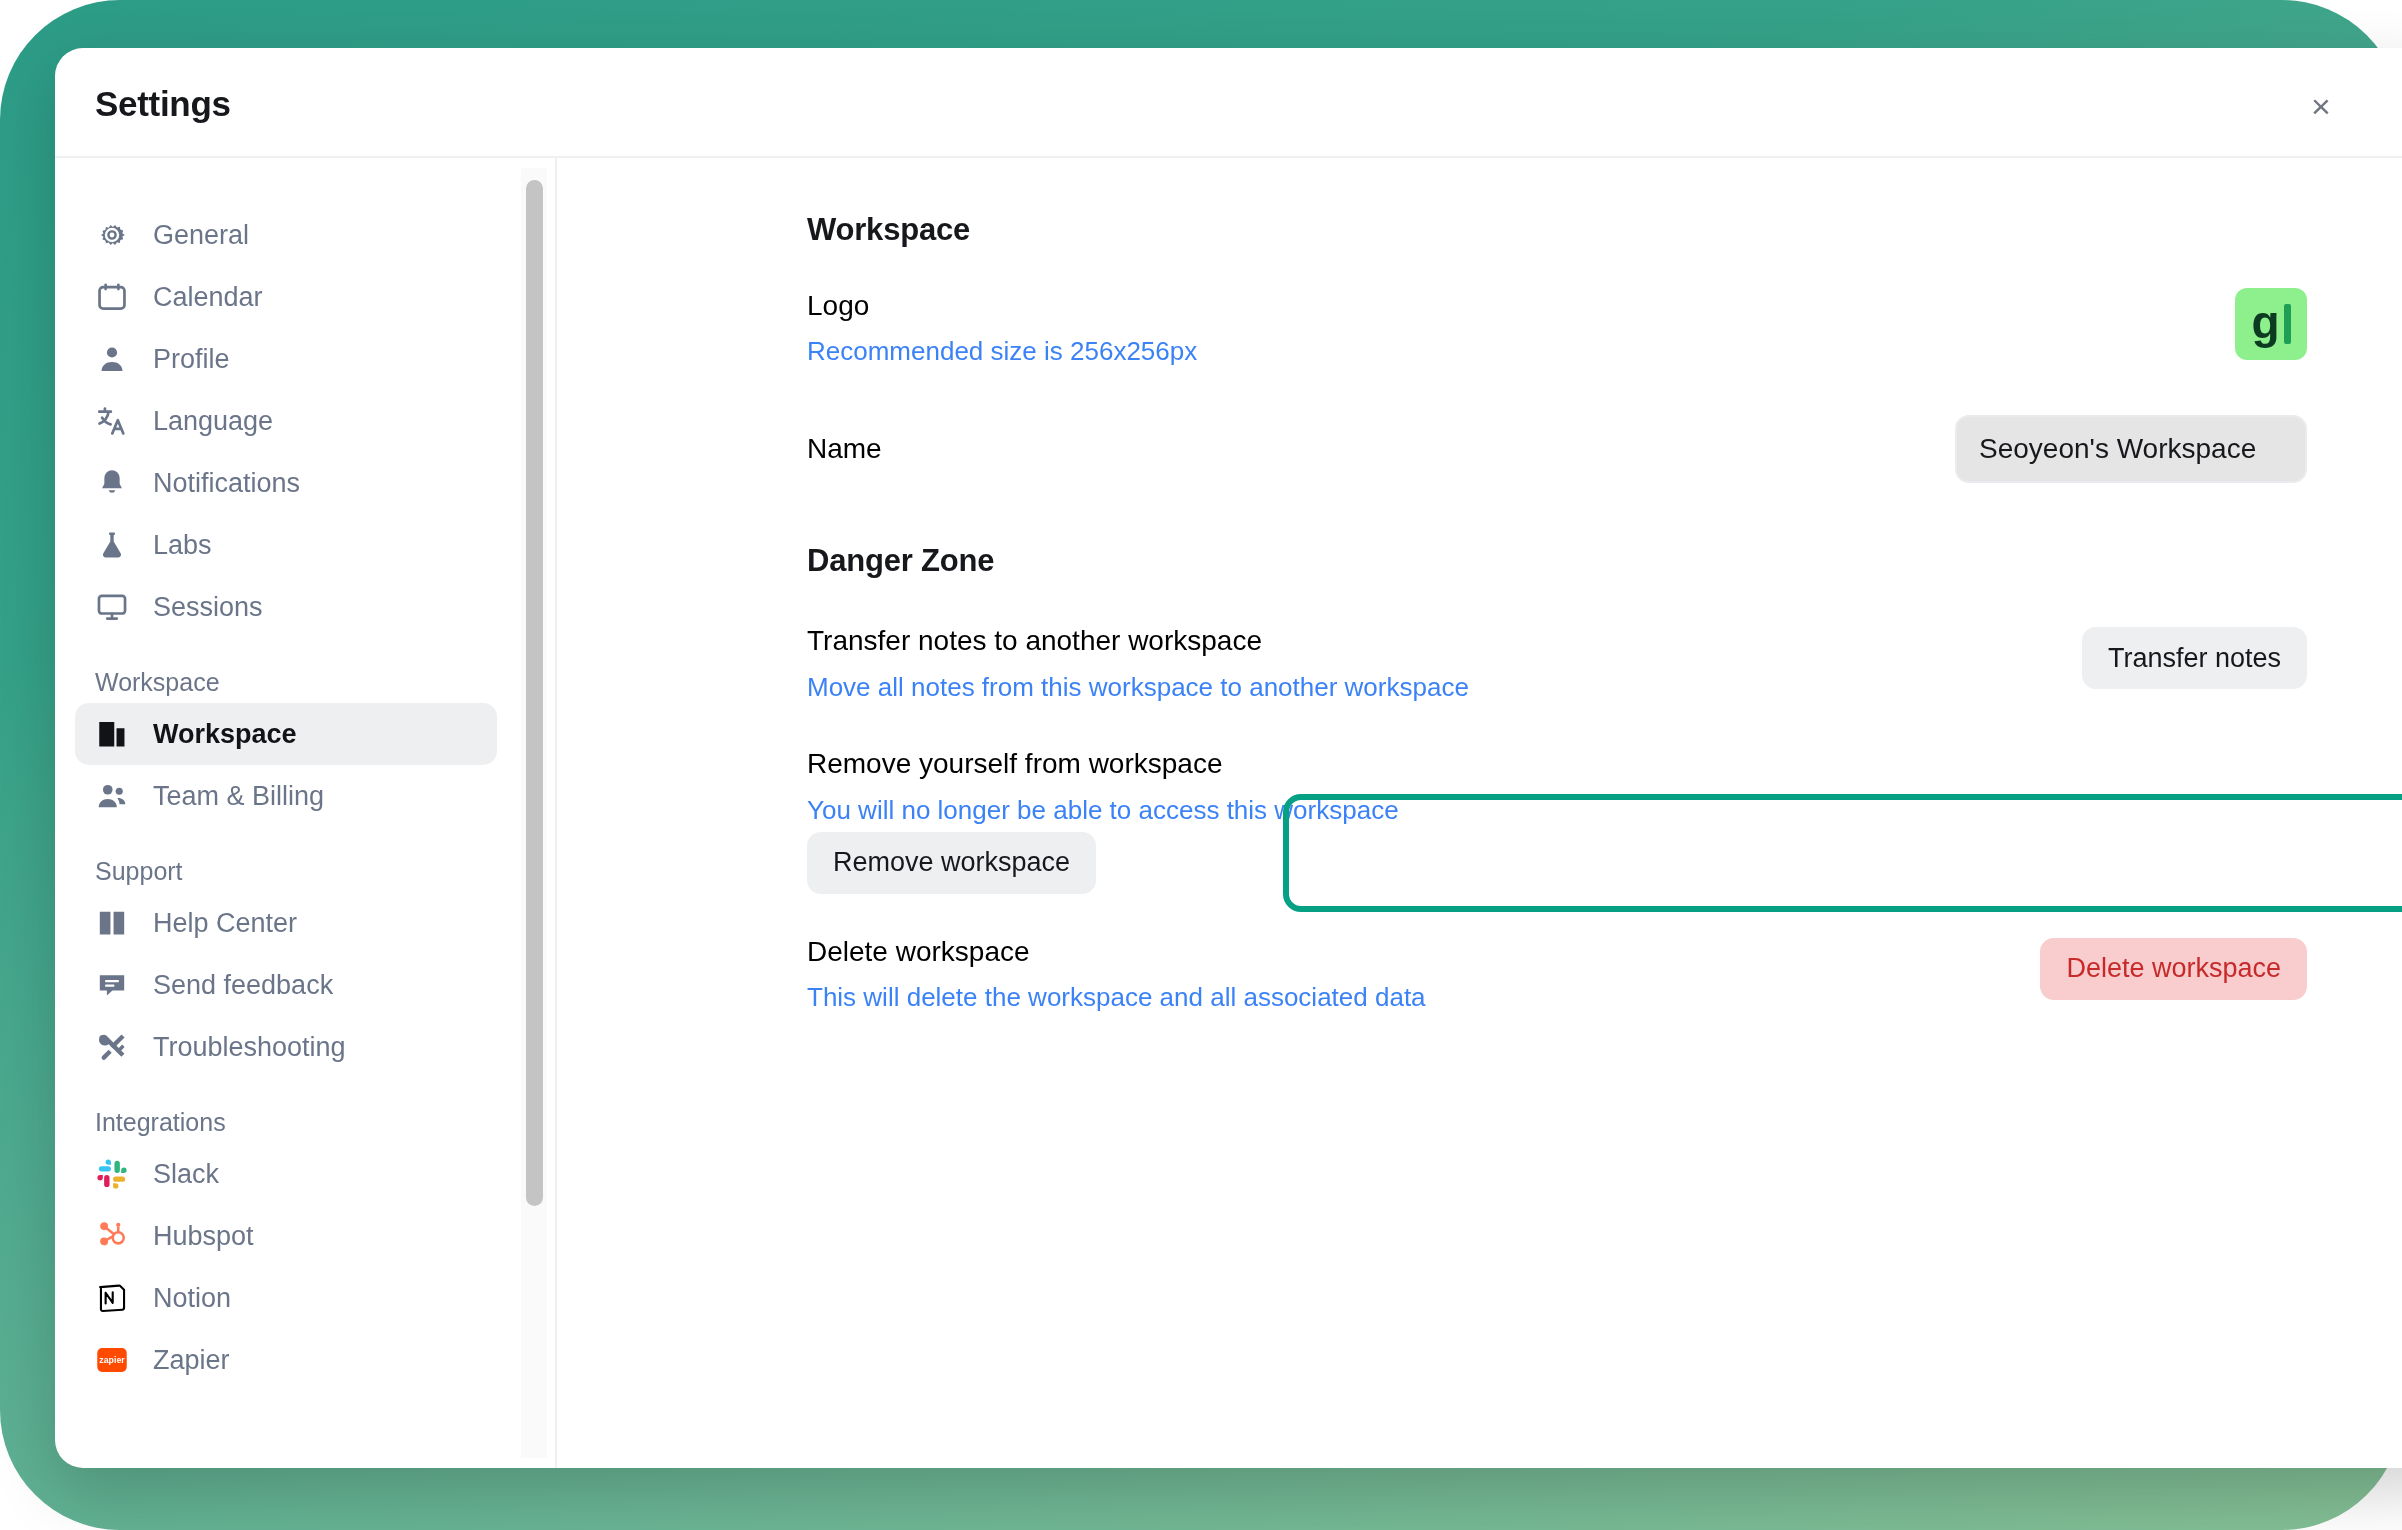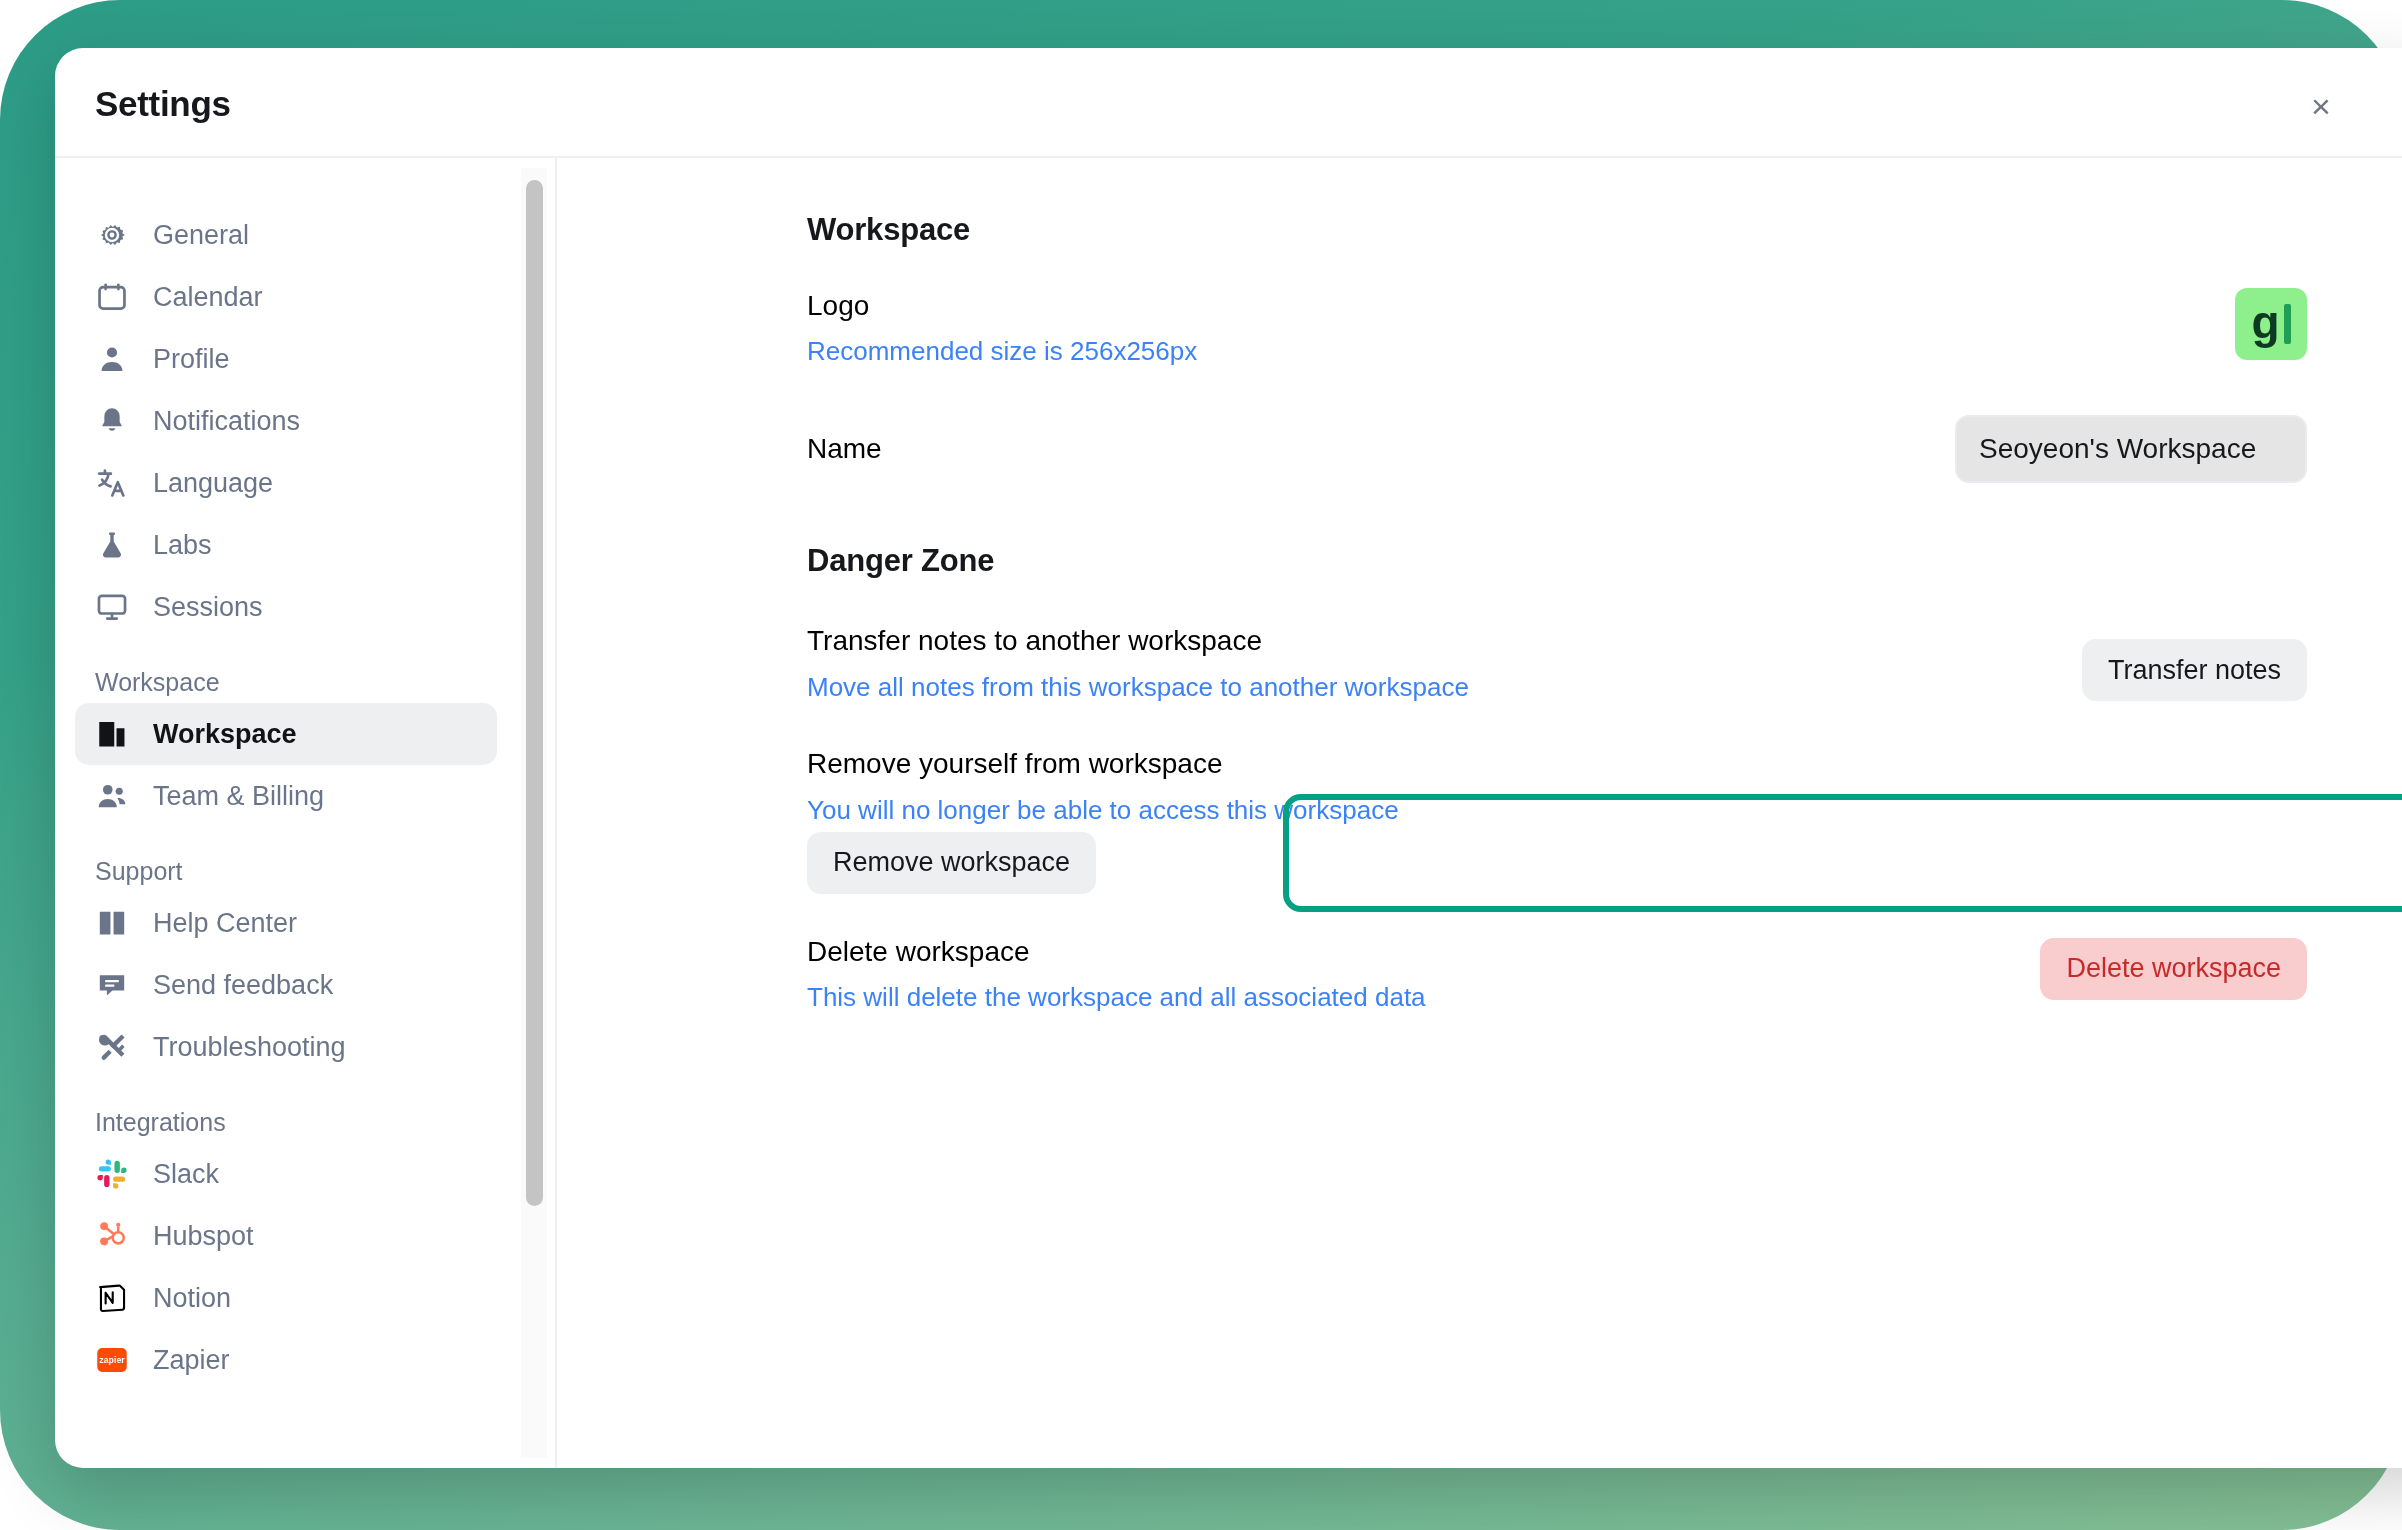--- a/index.html
+++ b/index.html
@@ -309,35 +309,35 @@
           <span class="ico">
             <svg width="34" height="34" viewBox="0 0 24 24" fill="currentColor">
               <circle cx="12" cy="7.4" r="3.6"></circle>
               <path d="M4.6 20.4c0-3.9 3.3-6.3 7.4-6.3s7.4 2.4 7.4 6.3z"></path>
             </svg>
           </span>
           <span class="lbl">Profile</span>
         </div>
         <div class="nav-item">
           <span class="ico">
-            <svg width="34" height="34" viewBox="0 0 24 24" fill="currentColor">
-              <path d="M12 3a5.4 5.4 0 00-5.4 5.4v4.1L5 15.7h14l-1.6-3.2V8.4A5.4 5.4 0 0012 3z"></path>
-              <path d="M9.6 17.1a2.5 2.5 0 004.8 0z"></path>
-            </svg>
-          </span>
-          <span class="lbl">Notifications</span>
-        </div>
-        <div class="nav-item">
-          <span class="ico">
             <svg width="34" height="34" viewBox="0 0 24 24" fill="none" stroke="currentColor" stroke-width="1.9" stroke-linecap="round" stroke-linejoin="round">
               <path d="M3 5.4h8.2M7 3.2v2.2M9.6 5.4c-.5 4-2.6 6.8-6.4 8.4M5 9.6c1.4 2.6 3.4 4 6 4.8"></path>
               <path d="M12.2 20.8l3.9-9.4 3.9 9.4M13.8 17.6h4.6"></path>
             </svg>
           </span>
           <span class="lbl">Language</span>
+        </div>
+        <div class="nav-item">
+          <span class="ico">
+            <svg width="34" height="34" viewBox="0 0 24 24" fill="currentColor">
+              <path d="M12 3a5.4 5.4 0 00-5.4 5.4v4.1L5 15.7h14l-1.6-3.2V8.4A5.4 5.4 0 0012 3z"></path>
+              <path d="M9.6 17.1a2.5 2.5 0 004.8 0z"></path>
+            </svg>
+          </span>
+          <span class="lbl">Notifications</span>
         </div>
         <div class="nav-item">
           <span class="ico">
             <svg width="34" height="34" viewBox="0 0 24 24" fill="currentColor">
               <path d="M10 3.2h4v1.7h-.8v4.6l4.9 8.3c.8 1.4-.2 3-1.8 3H7.7c-1.6 0-2.6-1.6-1.8-3l4.9-8.3V4.9H10z"></path>
             </svg>
           </span>
           <span class="lbl">Labs</span>
         </div>
         <div class="nav-item">
@@ -468,21 +468,21 @@
           <input class="name-input" type="text" value="Seoyeon's Workspace" style="">
         </div>
 
         <div class="sec-title" style="margin-top:60px;">Danger Zone</div>
 
         <div class="row" style="margin-top:44px;">
           <div class="texts">
             <div class="row-title">Transfer notes to another workspace</div>
             <div class="row-sub">Move all notes from this workspace to another workspace</div>
           </div>
-          <button class="btn" style="margin-top:16px;">Transfer notes</button>
+          <button class="btn" style="margin-top:4px;">Transfer notes</button>
         </div>
 
         <div class="row" style="margin-top:42px;flex-direction:column;">
           <div class="texts">
             <div class="row-title">Remove yourself from workspace</div>
             <div class="row-sub">You will no longer be able to access this workspace</div>
           </div>
           <button class="btn" style="margin-top:4px;">Remove workspace</button>
         </div>
 

